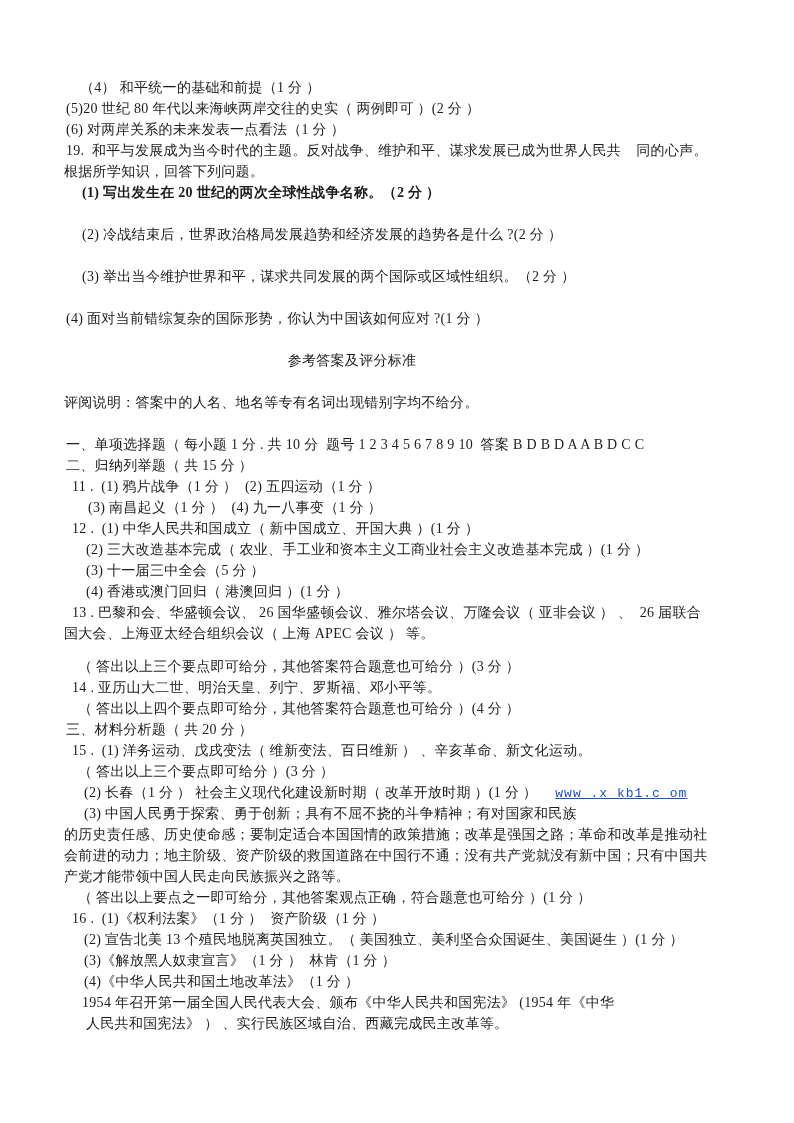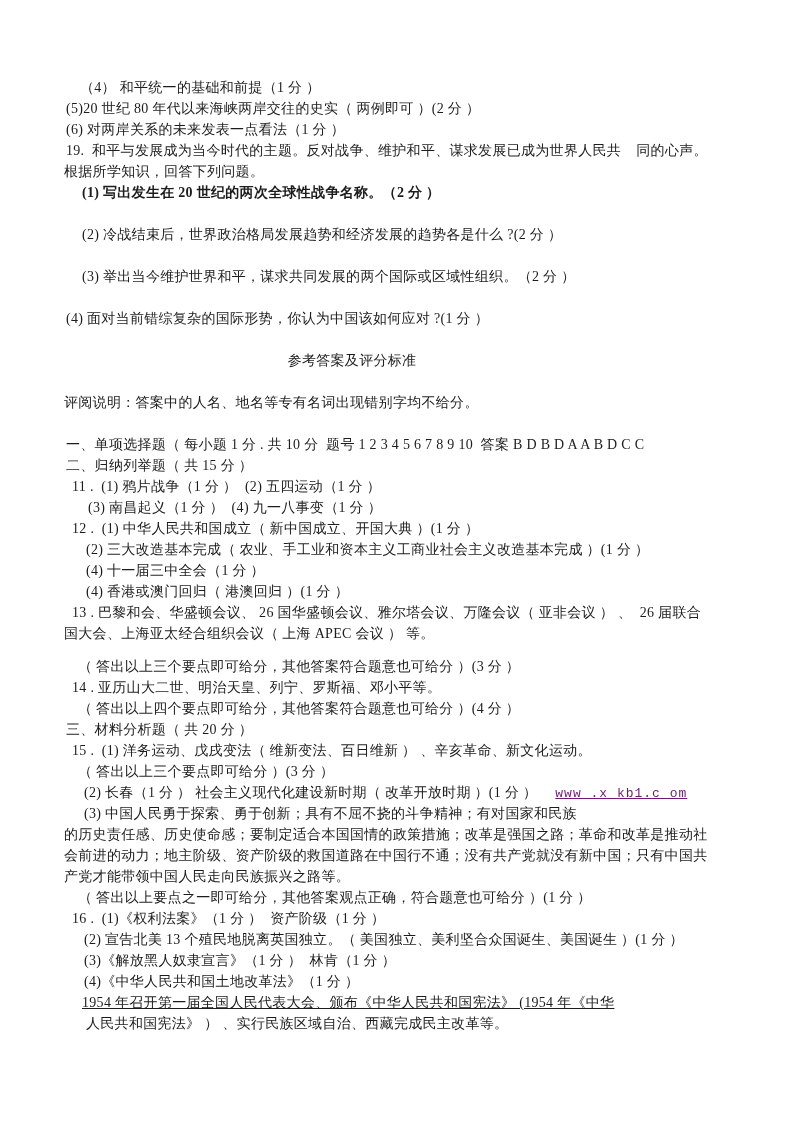--- a/index.html
+++ b/index.html
@@ -19,21 +19,21 @@
     line-height: 21px;
     font-size: 14px;
     white-space: pre;
     letter-spacing: 0.3px;
   }
   .line.center {
     text-align: center;
     padding-right: 96px;
   }
   .watermark {
-    color: #701a75;
+    color: #1d4ed8;
     text-decoration: underline;
     margin-left: 18px;
     font-size: 13px;
     letter-spacing: 1px;
     font-family: "Liberation Mono", "DejaVu Sans Mono", monospace;
   }
 </style>
 </head>
 <body>
 
@@ -55,36 +55,36 @@
       <div class="line center"><span>参考答案及评分标准</span></div>
       <div class="line"><span></span></div>
       <div class="line"><span>评阅说明：答案中的人名、地名等专有名词出现错别字均不给分。</span></div>
       <div class="line"><span></span></div>
       <div class="line" style="padding-left: 2px;"><span>一、单项选择题（ 每小题 1 分 . 共 10 分  题号 1 2 3 4 5 6 7 8 9 10  答案 B D B D A A B D C C</span></div>
       <div class="line" style="padding-left: 2px;"><span>二、归纳列举题（ 共 15 分 ）</span></div>
       <div class="line" style="padding-left: 8px;"><span>11 .  (1) 鸦片战争（1 分 ）  (2) 五四运动（1 分 ）</span></div>
       <div class="line" style="padding-left: 24px;"><span>(3) 南昌起义（1 分 ）  (4) 九一八事变（1 分 ）</span></div>
       <div class="line" style="padding-left: 8px;"><span>12 .  (1) 中华人民共和国成立（ 新中国成立、开国大典 ）(1 分 ）</span></div>
       <div class="line" style="padding-left: 22px;"><span>(2) 三大改造基本完成（ 农业、手工业和资本主义工商业社会主义改造基本完成 ）(1 分 ）</span></div>
-      <div class="line" style="padding-left: 22px;"><span>(4) 十一届三中全会（1 分 ）</span></div>
+      <div class="line" style="padding-left: 22px;"><span>(3) 十一届三中全会（5 分 ）</span></div>
       <div class="line" style="padding-left: 22px;"><span>(4) 香港或澳门回归（ 港澳回归 ）(1 分 ）</span></div>
       <div class="line" style="padding-left: 8px;"><span>13 . 巴黎和会、华盛顿会议、 26 国华盛顿会议、雅尔塔会议、万隆会议（ 亚非会议 ） 、  26 届联合</span></div>
       <div class="line"><span>国大会、上海亚太经合组织会议（ 上海 APEC 会议 ） 等。</span></div>
       <div class="line" style="padding-left: 14px; margin-top: 12px;"><span>（ 答出以上三个要点即可给分，其他答案符合题意也可给分 ）(3 分 ）</span></div>
       <div class="line" style="padding-left: 8px;"><span>14 . 亚历山大二世、明治天皇、列宁、罗斯福、邓小平等。</span></div>
       <div class="line" style="padding-left: 14px;"><span>（ 答出以上四个要点即可给分，其他答案符合题意也可给分 ）(4 分 ）</span></div>
       <div class="line" style="padding-left: 2px;"><span>三、材料分析题（ 共 20 分 ）</span></div>
       <div class="line" style="padding-left: 8px;"><span>15 .  (1) 洋务运动、戊戌变法（ 维新变法、百日维新 ） 、辛亥革命、新文化运动。</span></div>
       <div class="line" style="padding-left: 14px;"><span>（ 答出以上三个要点即可给分 ）(3 分 ）</span></div>
       <div class="line" style="padding-left: 20px;"><span>(2) 长春（1 分 ） 社会主义现代化建设新时期（ 改革开放时期 ）(1 分 ）</span><span class="watermark">www .x kb1.c om</span></div>
       <div class="line" style="padding-left: 20px;"><span>(3) 中国人民勇于探索、勇于创新；具有不屈不挠的斗争精神；有对国家和民族</span></div>
       <div class="line"><span>的历史责任感、历史使命感；要制定适合本国国情的政策措施；改革是强国之路；革命和改革是推动社</span></div>
       <div class="line"><span>会前进的动力；地主阶级、资产阶级的救国道路在中国行不通；没有共产党就没有新中国；只有中国共</span></div>
       <div class="line"><span>产党才能带领中国人民走向民族振兴之路等。</span></div>
       <div class="line" style="padding-left: 14px;"><span>（ 答出以上要点之一即可给分，其他答案观点正确，符合题意也可给分 ）(1 分 ）</span></div>
       <div class="line" style="padding-left: 8px;"><span>16 .  (1)《权利法案》（1 分 ）  资产阶级（1 分 ）</span></div>
       <div class="line" style="padding-left: 20px;"><span>(2) 宣告北美 13 个殖民地脱离英国独立。（ 美国独立、美利坚合众国诞生、美国诞生 ）(1 分 ）</span></div>
       <div class="line" style="padding-left: 20px;"><span>(3)《解放黑人奴隶宣言》（1 分 ）  林肯（1 分 ）</span></div>
       <div class="line" style="padding-left: 20px;"><span>(4)《中华人民共和国土地改革法》（1 分 ）</span></div>
-      <div class="line" style="padding-left: 18px; text-decoration: underline;"><span>1954 年召开第一届全国人民代表大会、颁布《中华人民共和国宪法》 (1954 年《中华</span></div>
+      <div class="line" style="padding-left: 18px;"><span>1954 年召开第一届全国人民代表大会、颁布《中华人民共和国宪法》 (1954 年《中华</span></div>
       <div class="line" style="padding-left: 22px;"><span>人民共和国宪法》 ） 、实行民族区域自治、西藏完成民主改革等。</span></div>
     </div>
 </div>
 
 </body></html>

